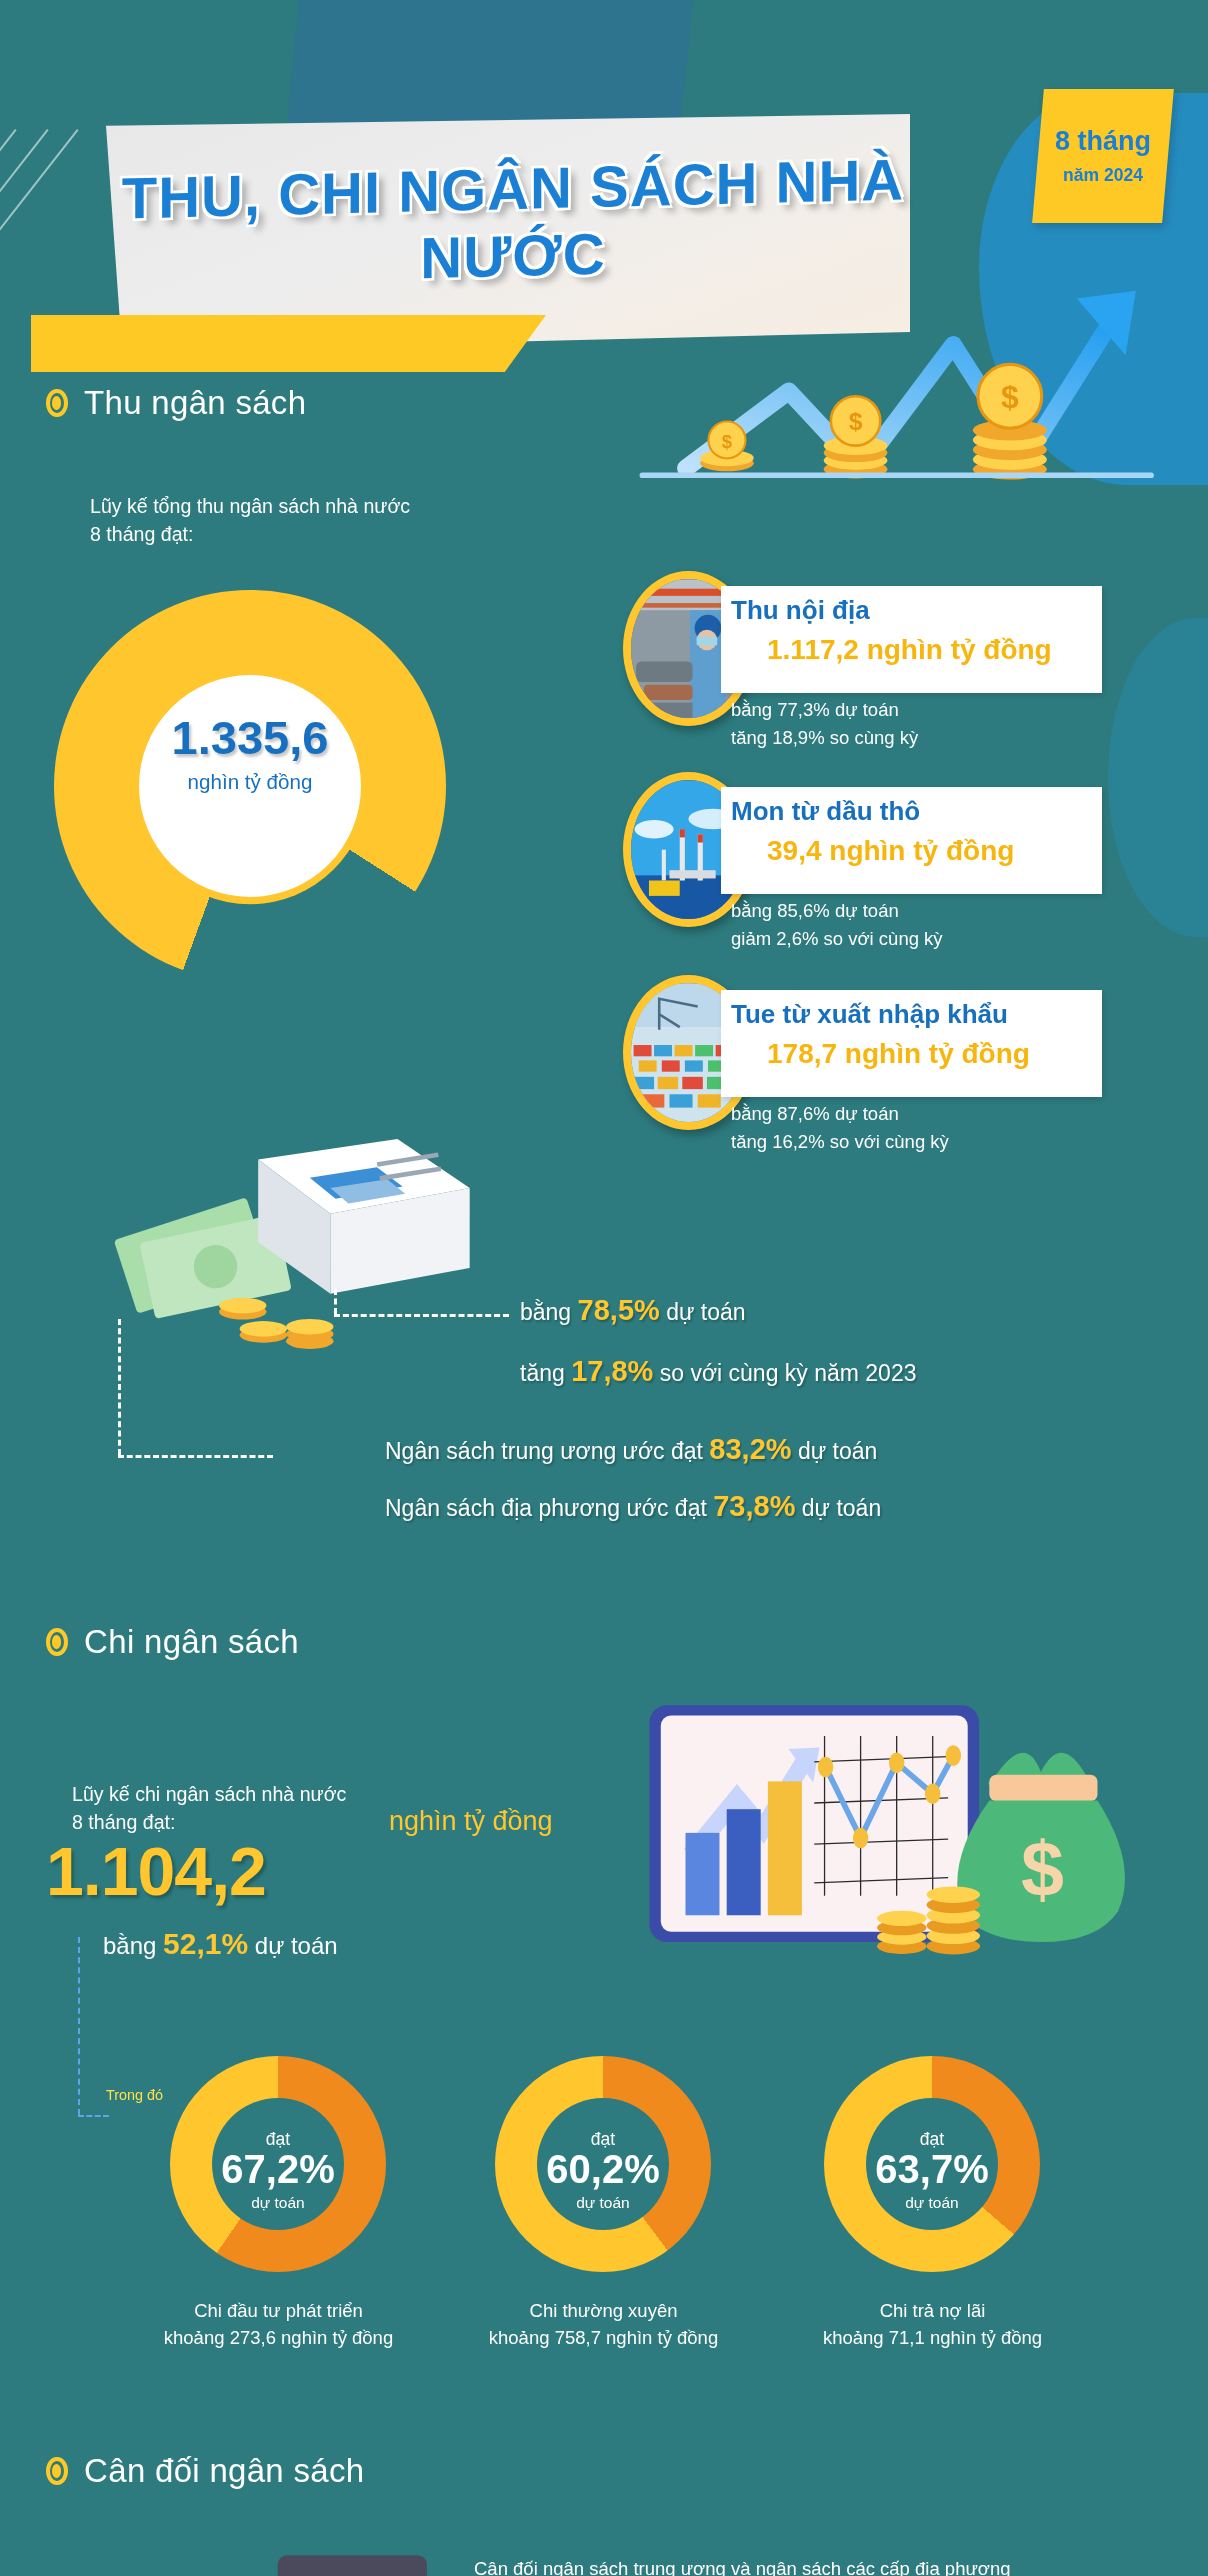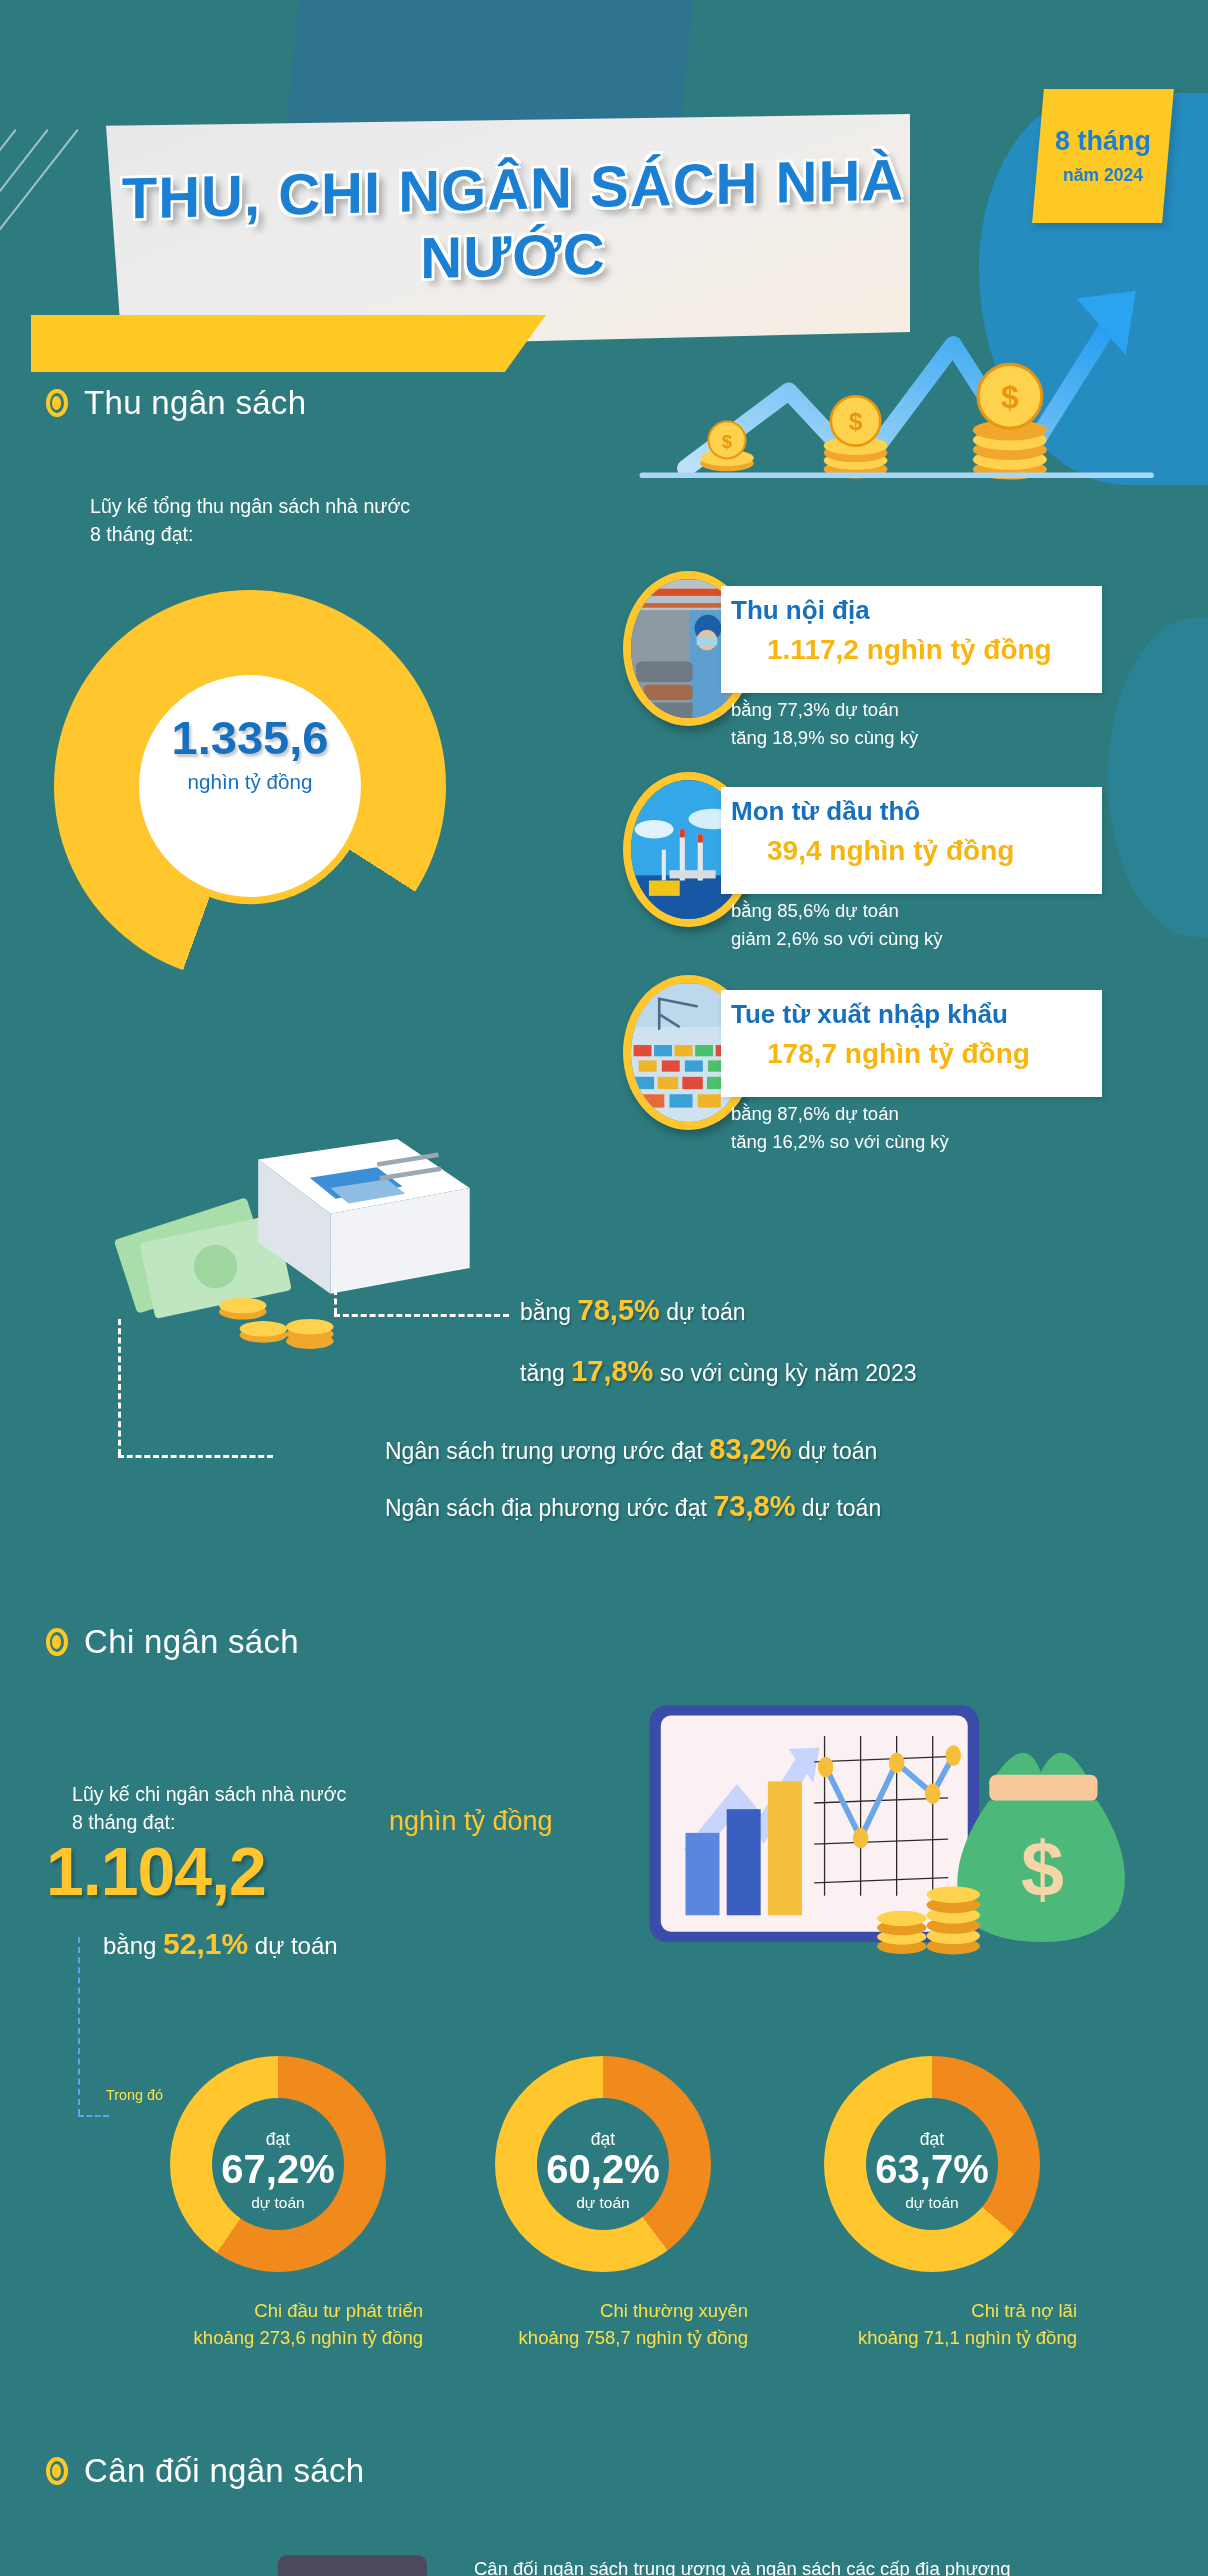--- a/index.html
+++ b/index.html
@@ -87,21 +87,21 @@
   .blue-bracket{position:absolute;left:78px;top:1937px;width:0;height:178px;border-left:2.1px dashed #5aa7e8;}
   .blue-bracket-b{position:absolute;left:78px;top:2115px;width:31px;height:0;border-top:2.1px dashed #5aa7e8;}
 
   
   .donut-s{position:absolute;width:216px;height:216px;}
   .donut-s .ring{position:absolute;inset:0;border-radius:50%;}
   .donut-s .hole{position:absolute;left:42px;top:42px;width:132px;height:132px;border-radius:50%;background:#2d7b7e;}
   .donut-s .lab-top{position:absolute;left:0;top:73px;width:216px;text-align:center;color:#fff;font-size:17.5px;}
   .donut-s .lab-val{position:absolute;left:0;top:91px;width:216px;text-align:center;color:#fff;font-size:40px;font-weight:bold;}
   .donut-s .lab-bot{position:absolute;left:0;top:138px;width:216px;text-align:center;color:#fff;font-size:15.5px;}
-  .donut-cap{position:absolute;width:289px;text-align:right;color:#fde047;font-size:18.5px;line-height:1.45;}
+  .donut-cap{position:absolute;width:289px;text-align:center;color:#ffffff;font-size:18.5px;line-height:1.45;}
 
   
   .bal-text{position:absolute;color:#fff;font-size:18.5px;line-height:1.5;}
 
   
   .mesh{position:absolute;pointer-events:none;}
 </style>
 </head>
 <body>
 

